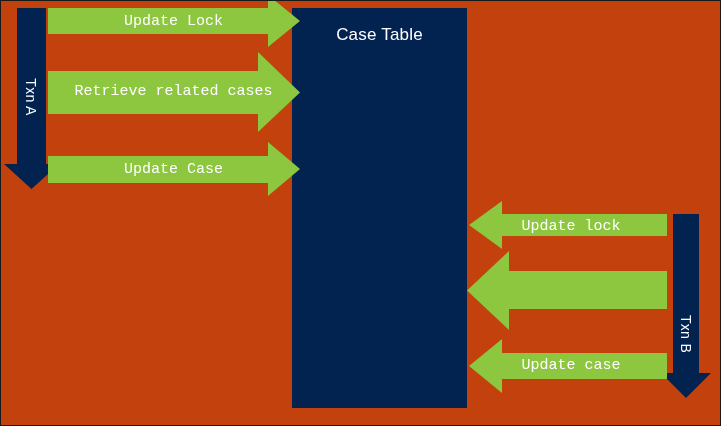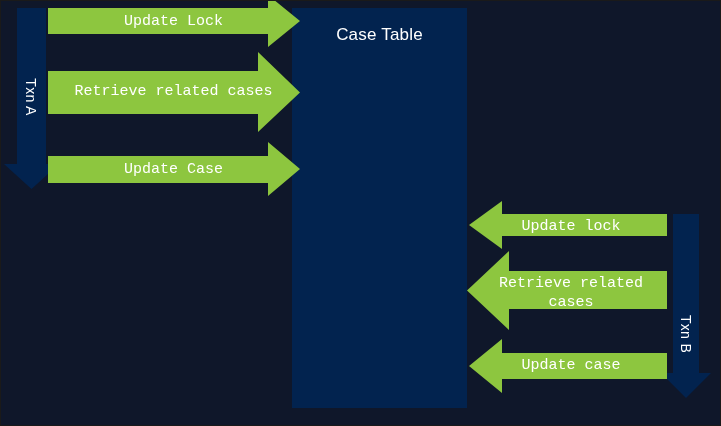--- a/index.html
+++ b/index.html
@@ -77,21 +77,21 @@
   #lbl-update-lock      { left: 55px;  top: 11px;  width: 235px; }
   #lbl-retrieve-left    { left: 55px;  top: 81px;  width: 235px; }
   #lbl-update-case      { left: 55px;  top: 159px; width: 235px; }
   #lbl-update-lock-r    { left: 470px; top: 216px; width: 200px; }
   #lbl-retrieve-right   { left: 470px; top: 273px; width: 200px; }
   #lbl-update-case-r    { left: 470px; top: 355px; width: 200px; }
 </style>
 </head>
 <body>
 
-<div id="canvas" style="border-color: rgb(26, 26, 26); background: #0f172a;">
+<div id="canvas" style="border-color: rgb(26, 26, 26); background: #c2410c;">
 
   <svg class="layer" viewBox="0 0 721 426" xmlns="http://www.w3.org/2000/svg">
 
     <polygon fill="#02234F" points="16,7 45,7 45,163 58,163 30.5,188 3,163 16,163"></polygon>
 
     <rect x="291" y="7" width="175" height="400" fill="#02234F"></rect>
 
     <polygon fill="#02234F" points="672,213 698,213 698,372 710,372 685,397 660,372 672,372"></polygon>
 
     <polygon fill="#8DC63F" points="47,7 267,7 267,-6 299,20 267,46 267,33 47,33"></polygon>
@@ -114,18 +114,16 @@
   <div class="txn-label" id="txn-b-label">Txn B</div>
 
   <div class="arrow-label" id="lbl-update-lock">Update Lock</div>
 
   <div class="arrow-label" id="lbl-retrieve-left">Retrieve related cases</div>
 
   <div class="arrow-label" id="lbl-update-case">Update Case</div>
 
   <div class="arrow-label" id="lbl-update-lock-r">Update lock</div>
 
-  <div class="arrow-label" id="lbl-retrieve-right">Retrieve related
-cases</div>
 
   <div class="arrow-label" id="lbl-update-case-r">Update case</div>
 
 </div>
 
 </body></html>

